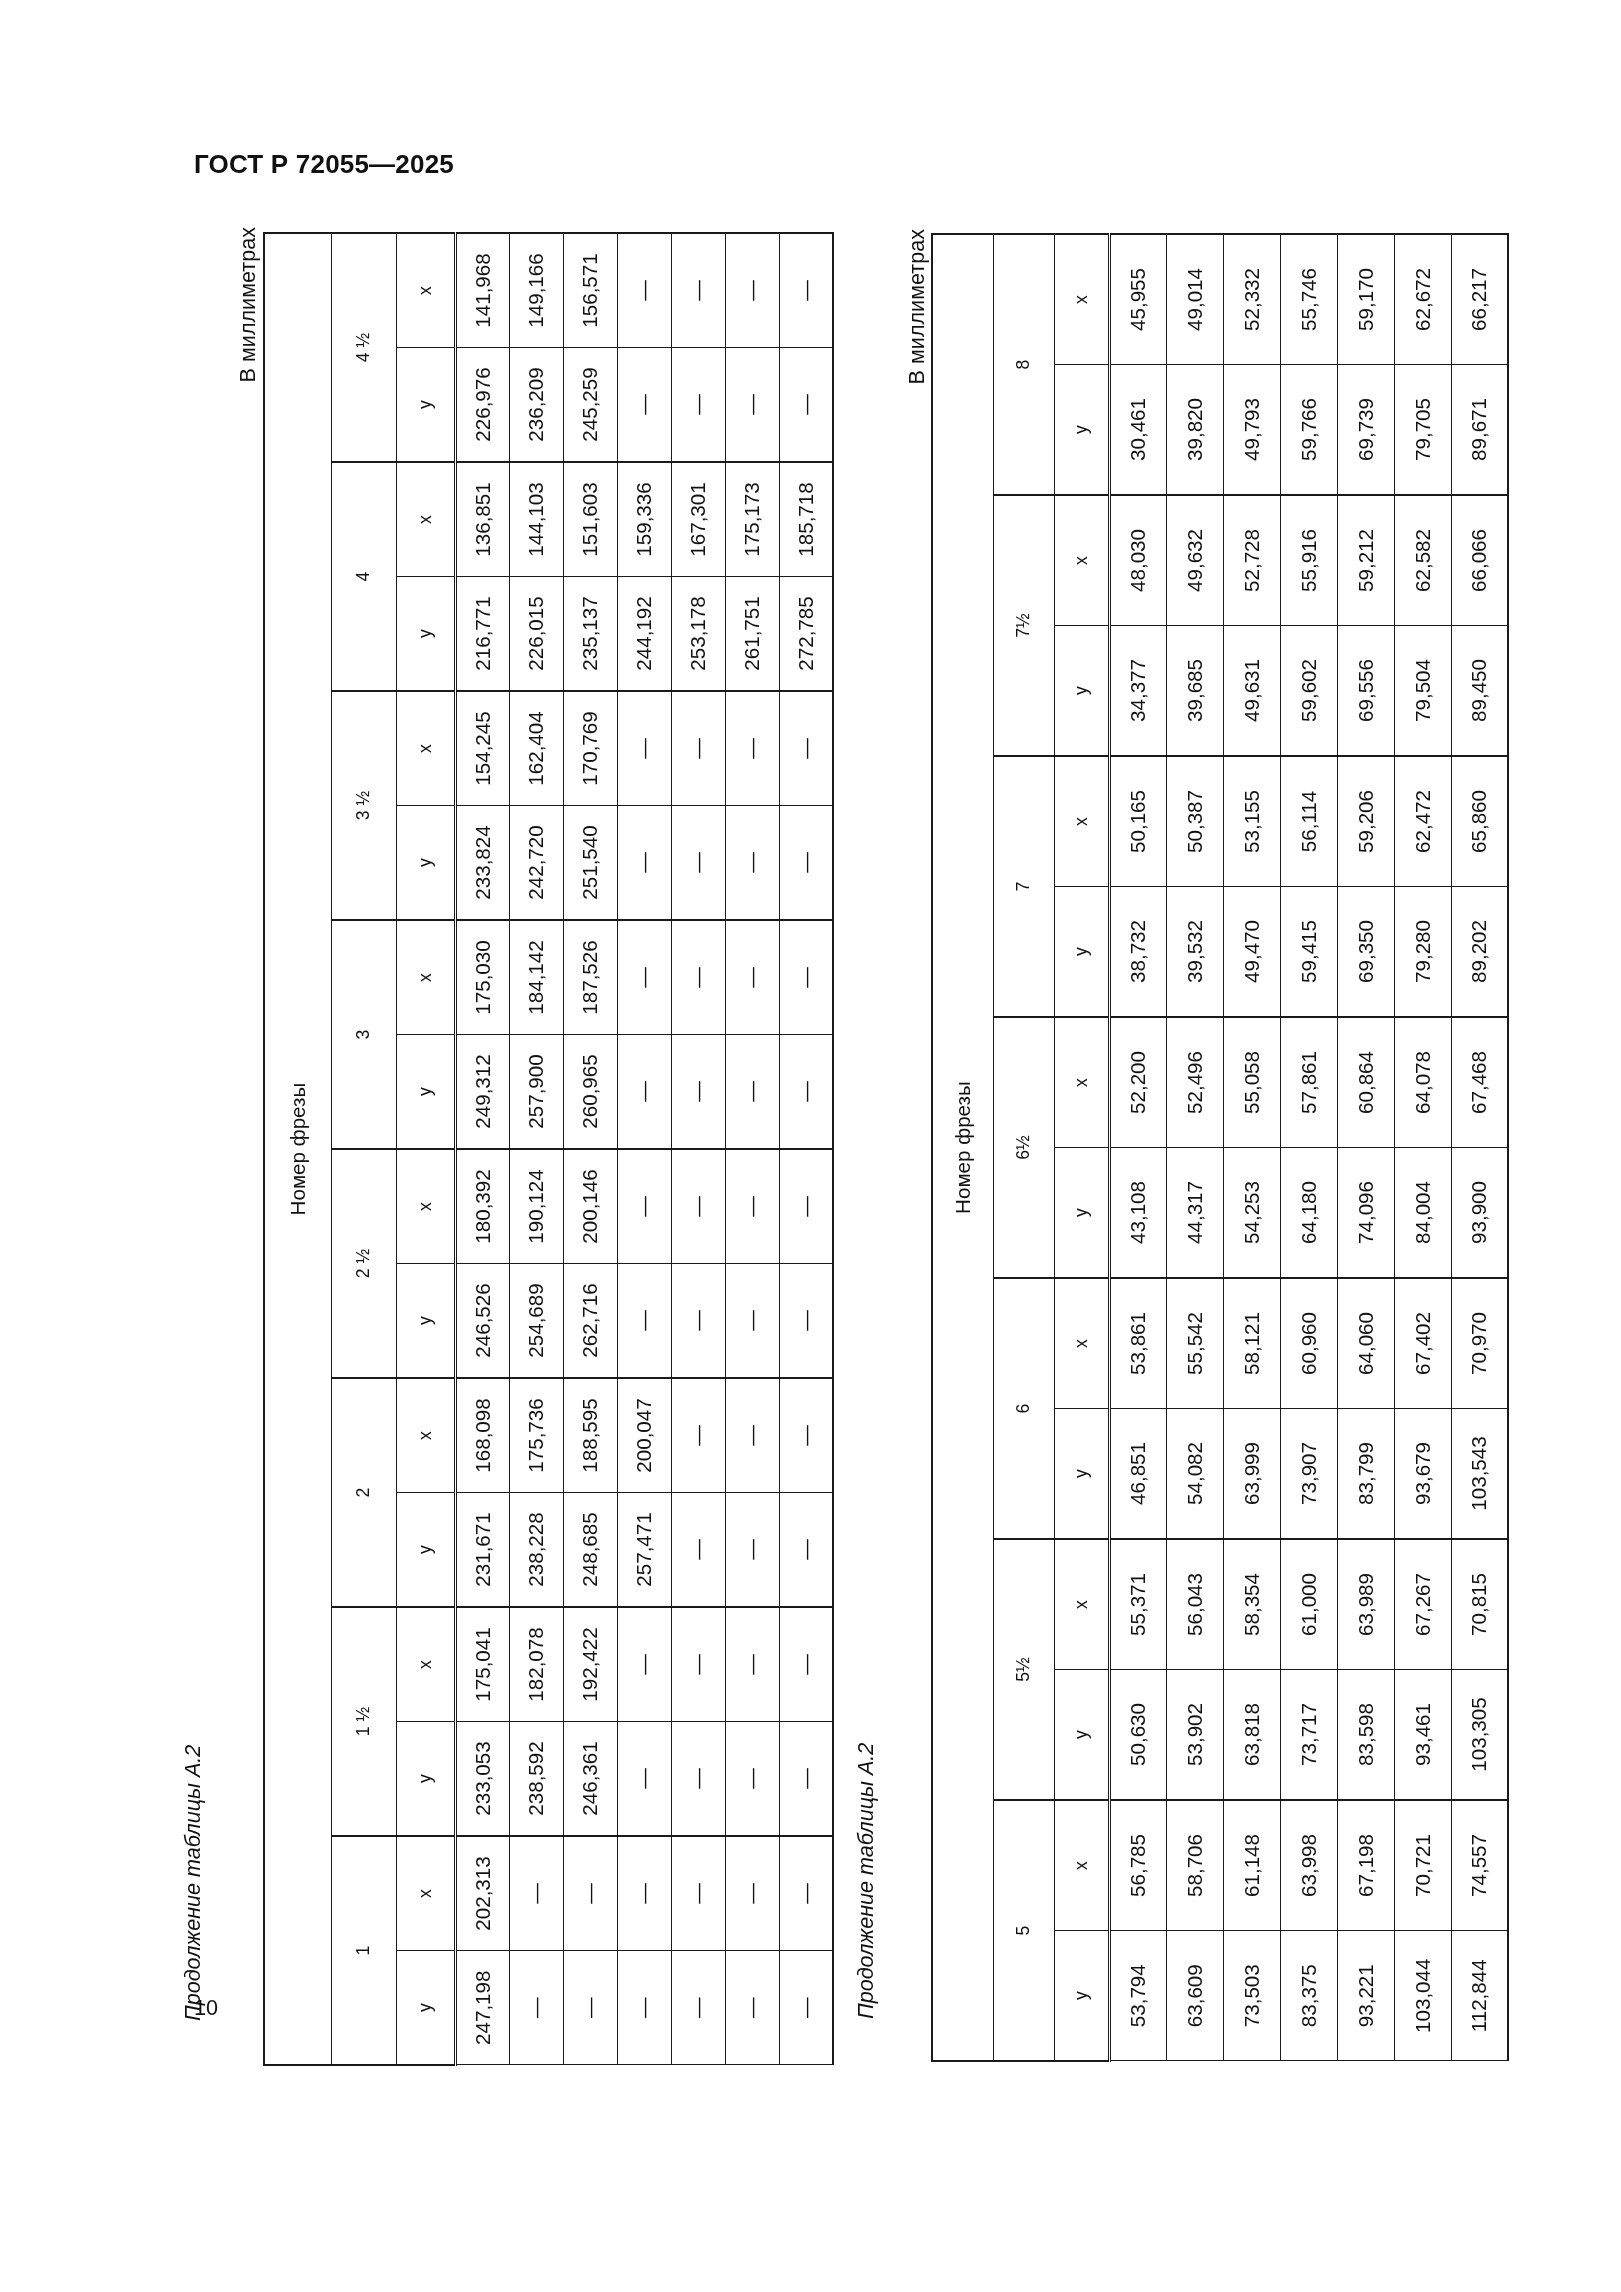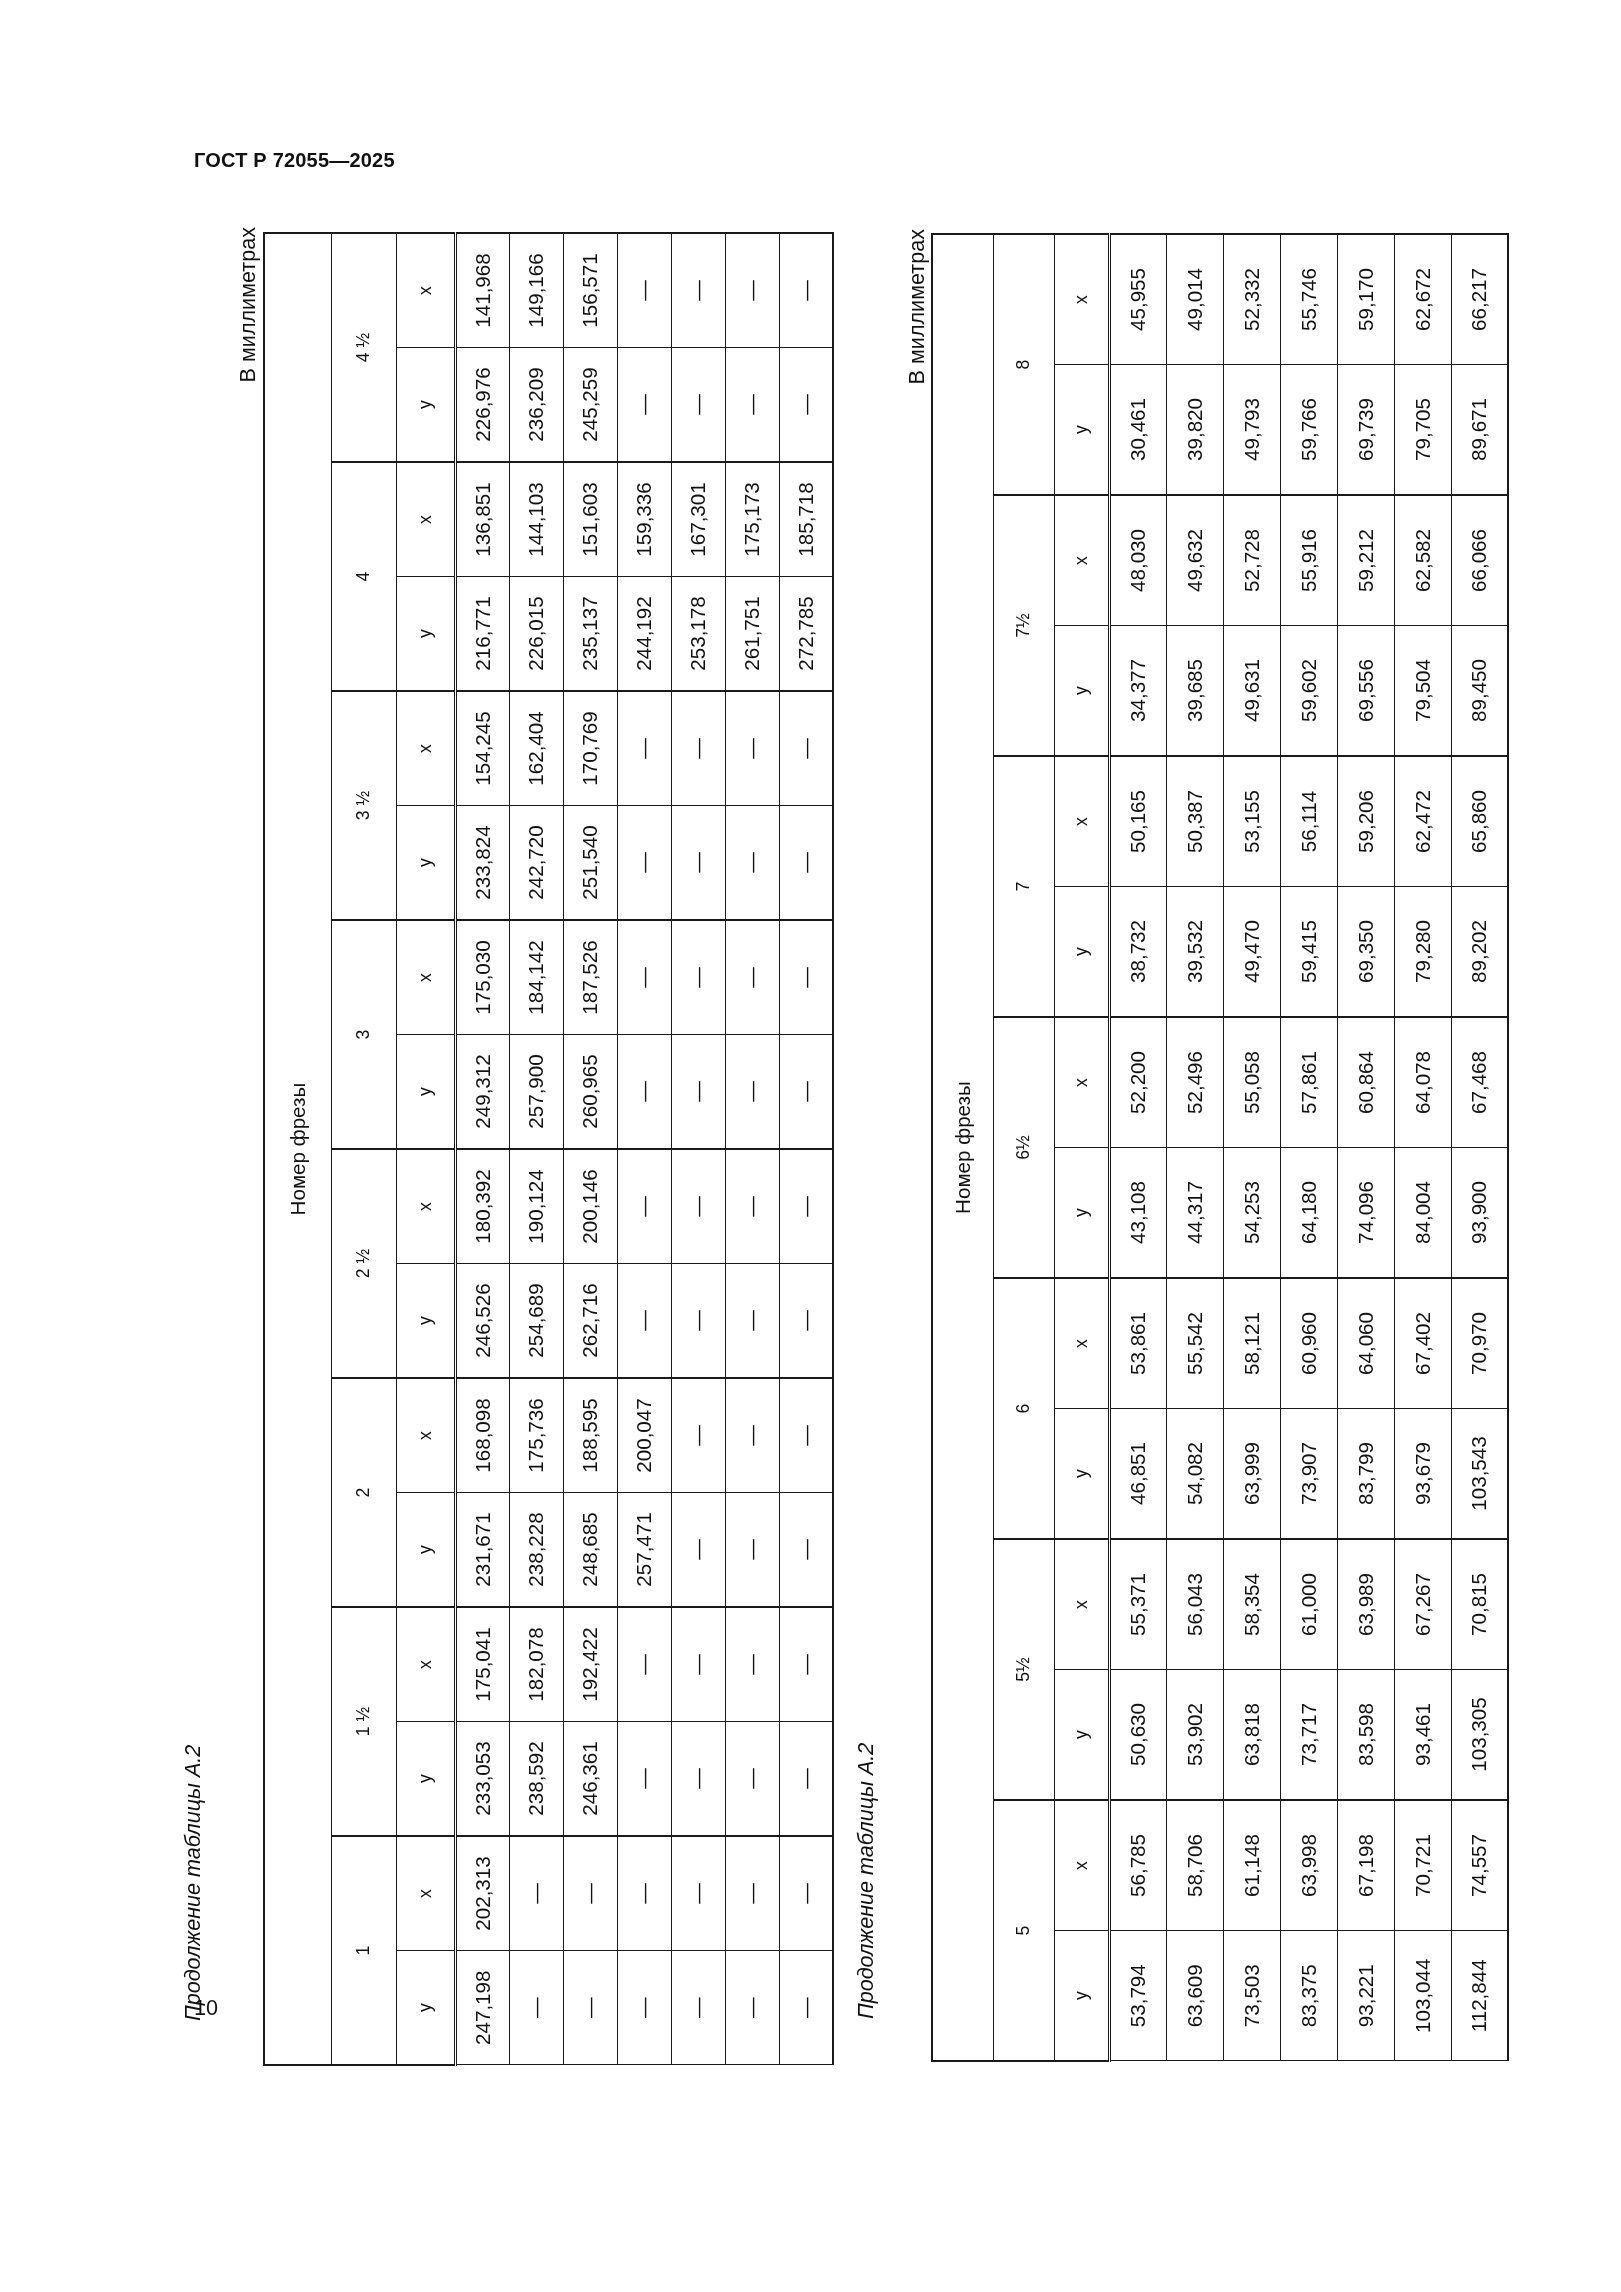--- a/index.html
+++ b/index.html
@@ -1,18 +1,18 @@
 <!DOCTYPE html>
 <html><head>
 <meta charset="utf-8">
 <style>
   html, body { margin: 0; padding: 0; background: #ffffff; }
   body { width: 1621px; height: 2293px; position: relative; overflow: hidden;
          font-family: "Liberation Sans", "DejaVu Sans", sans-serif; color: #111; }
-  .doc-header { position: absolute; left: 194px; top: 149px; font-size: 20px; font-weight: bold;
+  .doc-header { position: absolute; left: 194px; top: 149px; font-size: 26px; font-weight: bold;
                 letter-spacing: 0.2px; font-family: "Liberation Sans", sans-serif; }
   .page-number { position: absolute; left: 194px; top: 1995px; font-size: 21.6px;
                  font-family: "Liberation Sans", sans-serif; }
 
   
   .rot { position: absolute; transform-origin: 0 0; transform: rotate(-90deg); }
 
   .caption { font-style: italic; font-size: 21.6px; white-space: nowrap; }
   .units { font-size: 21.6px; white-space: nowrap; text-align: right; }
 

